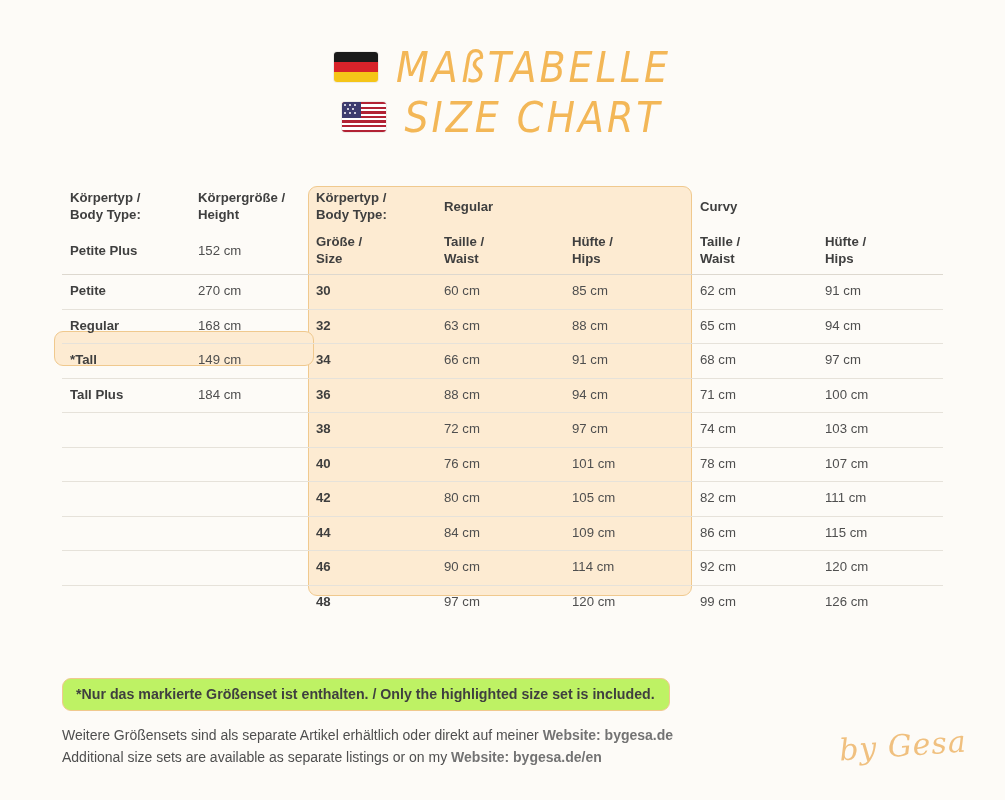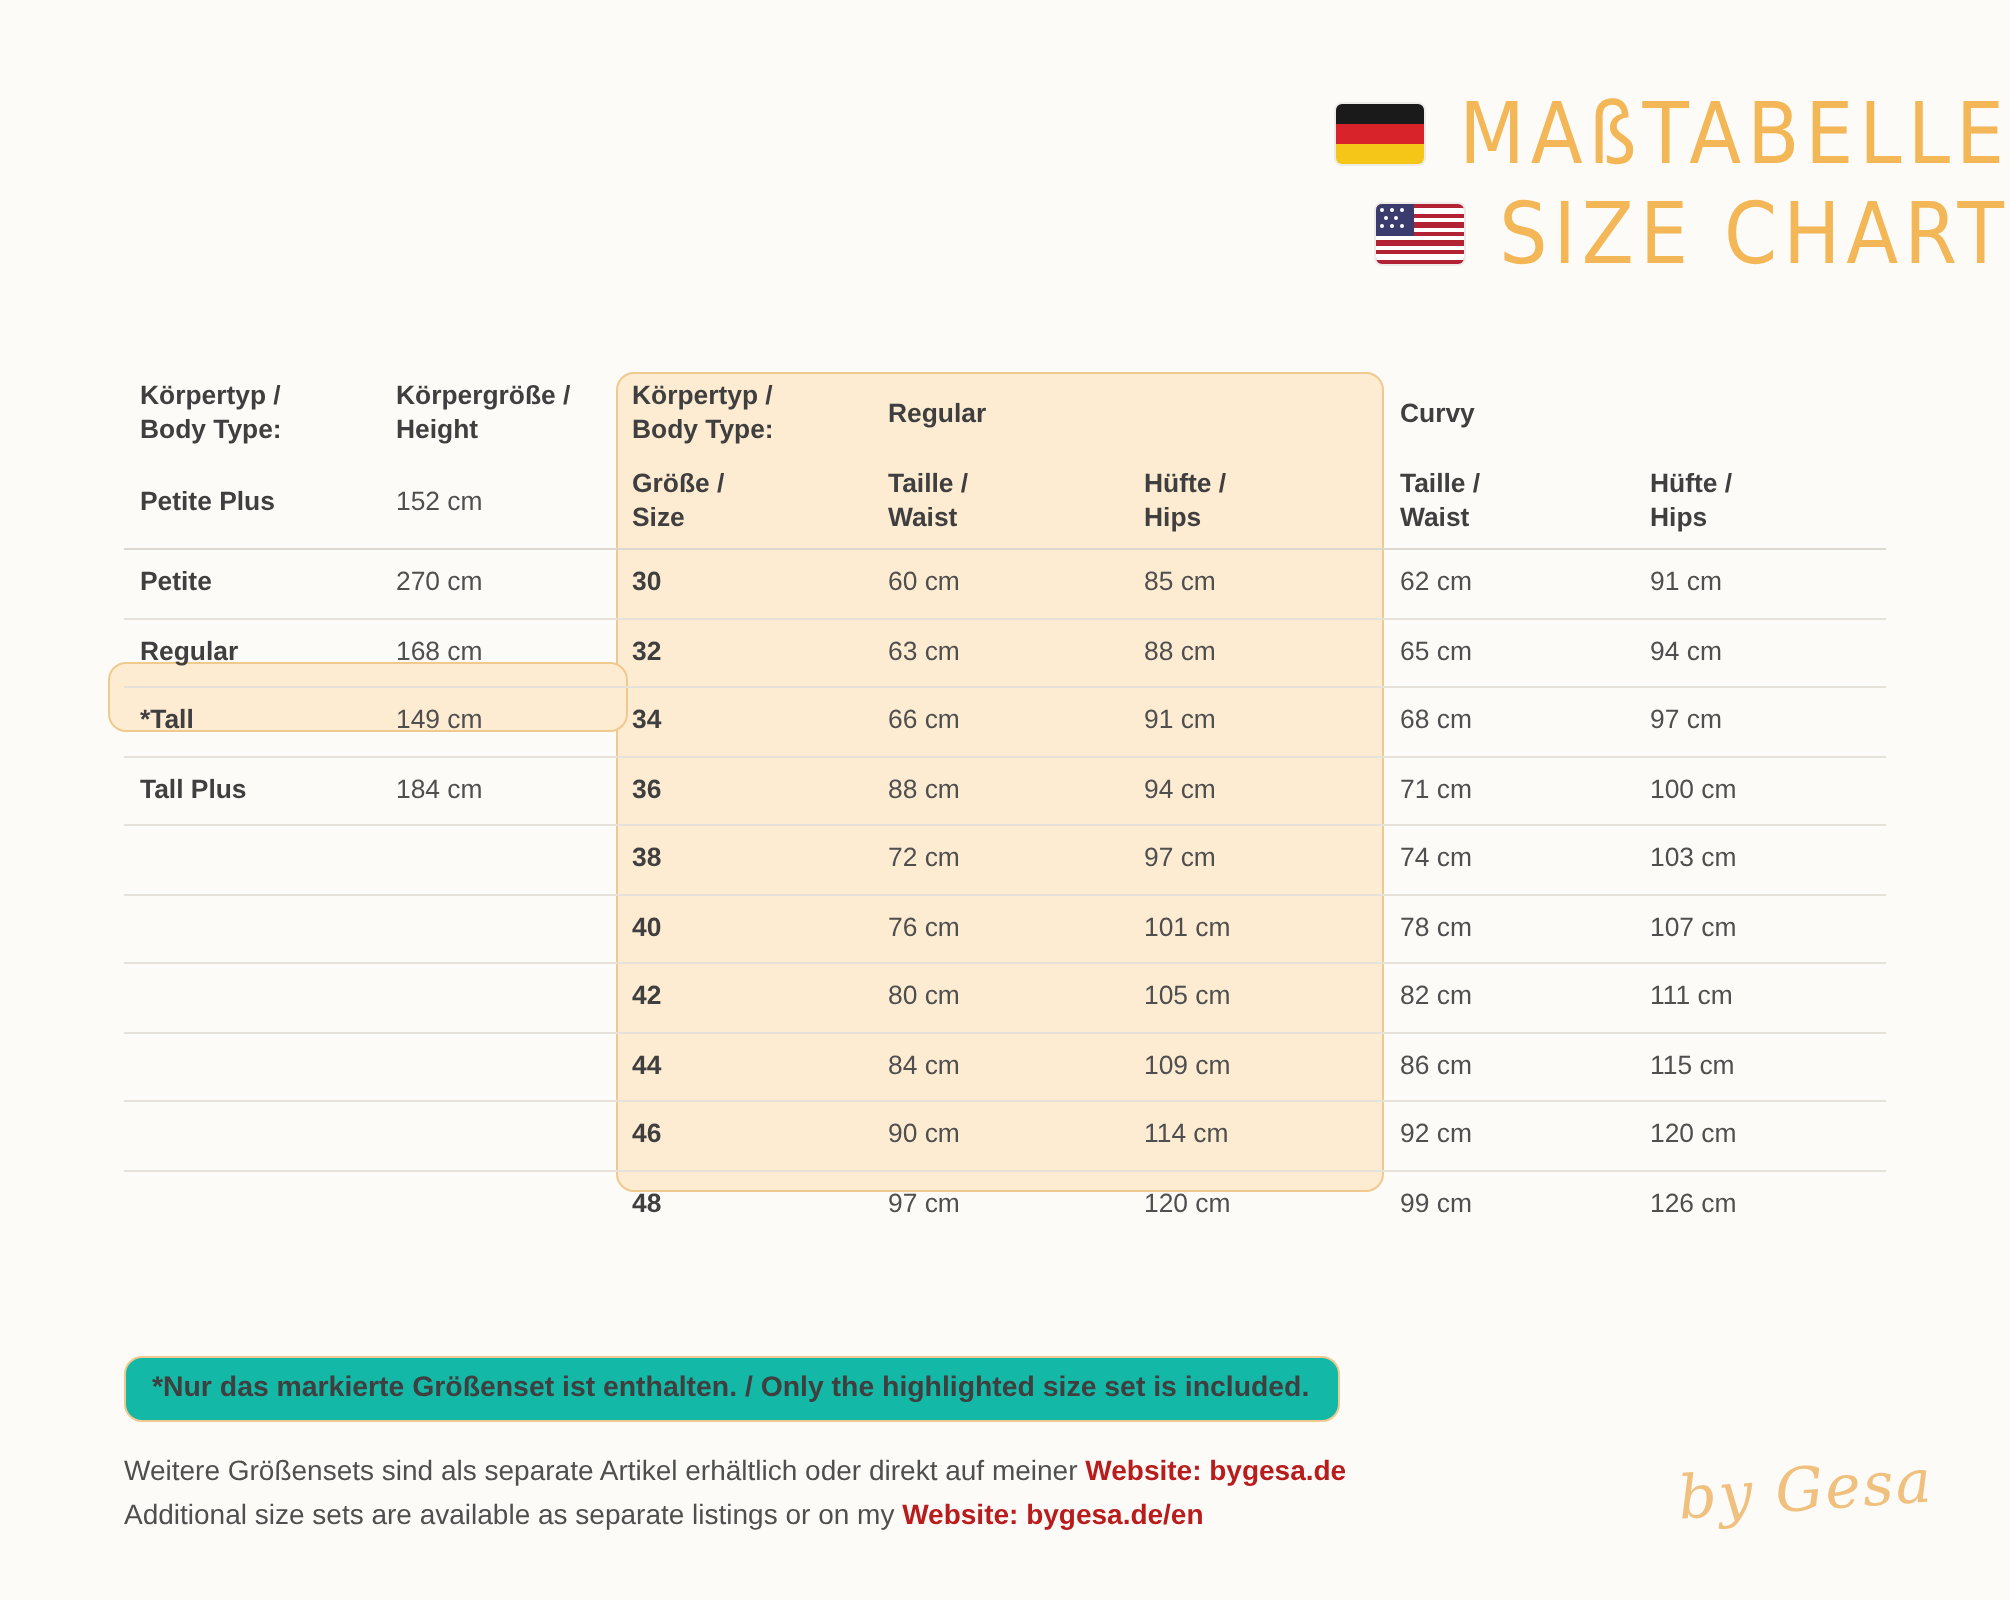--- a/index.html
+++ b/index.html
@@ -17,23 +17,24 @@
   }
 
   
   .header {
     padding-top: 44px;
     text-align: center;
   }
   .title-row {
     display: flex;
     align-items: center;
-    justify-content: flex-end;
+    justify-content: center;
     gap: 18px;
     height: 46px;
+    font-style: italic;
   }
   .title-row.second {
     margin-top: 4px;
   }
   .flag {
     width: 44px;
     height: 30px;
     border-radius: 3px;
     overflow: hidden;
     box-shadow: 0 0 0 1px rgba(0,0,0,0.06);
@@ -141,35 +142,35 @@
 
   
   .footer {
     position: absolute;
     left: 62px;
     top: 678px;
     width: 890px;
   }
   .note-pill {
     display: inline-block;
-    background: #14b8a6;
+    background: #bef264;
     border: 1.5px solid #f0c98e;
     border-radius: 9px;
     padding: 7px 14px 8px 13px;
     font-size: 14.2px;
     font-weight: bold;
     color: #3f3f3f;
   }
   .note-lines {
     margin-top: 14px;
     font-size: 14px;
     line-height: 1.55;
     color: #4f4f4f;
   }
-  .note-lines b { color: #b91c1c; }
+  .note-lines b { color: #737373; }
 
   .signature {
     position: absolute;
     right: 38px;
     top: 728px;
     font-family: "DejaVu Serif", serif;
     font-style: italic;
     font-size: 30px;
     color: #f0c07f;
     letter-spacing: 1px;

